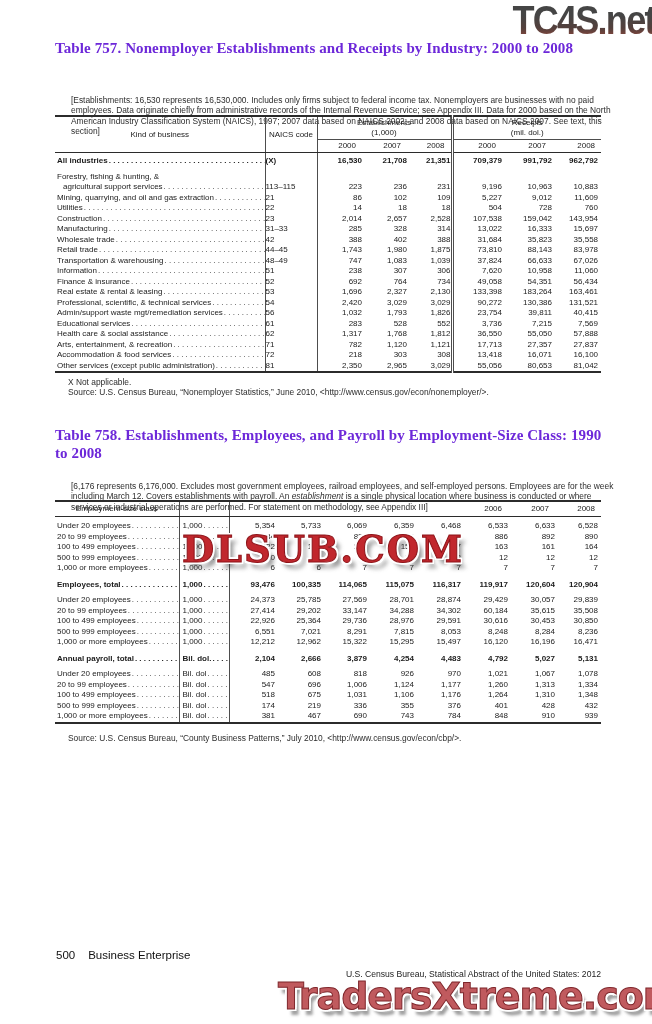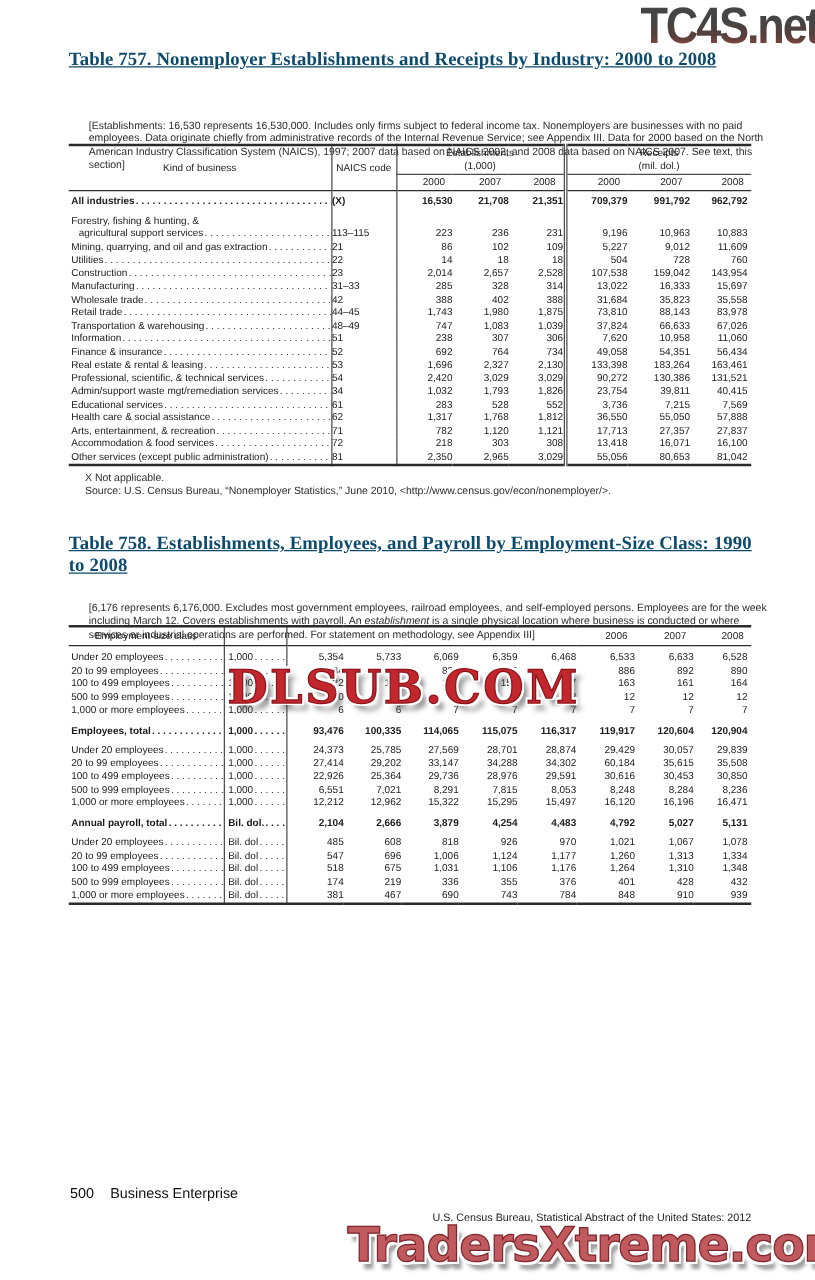--- a/index.html
+++ b/index.html
@@ -6,21 +6,21 @@
   body {
     width:652px; height:1024px; position:relative; background:#ffffff;
     font-family:"Liberation Sans", sans-serif; color:#1b1b1b; overflow:hidden;
   }
   .page { position:absolute; inset:0; }
 
   
   .tbl-title {
     position:absolute; left:55px; width:558px; margin:0;
     font-family:"Liberation Serif", serif; font-weight:bold;
-    font-size:15px; line-height:17.5px; color:#0c4a6e; letter-spacing:0.1px;text-decoration:underline;
+    font-size:15px; line-height:17.5px; color:#6d28d9; letter-spacing:0.1px;
   }
   .t757-title { top:40px; }
   .t758-title { top:427px; }
   .note {
     position:absolute; left:55px; width:549px; margin:16px;
     font-size:8.4px; line-height:10.4px; color:#2d2d2d;
   }
   .n757 { top:79px; }
   .n758 { top:465px; }
   .fn, .src { position:absolute; left:68px; margin:0; font-size:8.4px; color:#2d2d2d; }
@@ -333,21 +333,21 @@
           <td class="num vd">90,272</td>
           <td class="num">130,386</td>
           <td class="num">131,521</td>
         </tr>
         <tr>
           <td class="lbl-cell">
             <div class="lbl">
               <span class="t">Admin/support waste mgt/remediation services</span>
             </div>
           </td>
-          <td class="naics vl">34</td>
+          <td class="naics vl">56</td>
           <td class="num vl">1,032</td>
           <td class="num">1,793</td>
           <td class="num">1,826</td>
           <td class="num vd">23,754</td>
           <td class="num">39,811</td>
           <td class="num">40,415</td>
         </tr>
         <tr>
           <td class="lbl-cell">
             <div class="lbl">
@@ -793,20 +793,21 @@
           <td class="num">784</td>
           <td class="num">848</td>
           <td class="num">910</td>
           <td class="num">939</td>
         </tr>
       </tbody>
   </table>
 
   <div class="wm wm-dlsub">DLSUB.COM</div>
 
+  <p class="src s758">Source: U.S. Census Bureau, “County Business Patterns,” July 2010, &lt;http://www.census.gov/econ/cbp/&gt;.</p>
 
   <div class="footer-left">
     <span class="pg">500</span><span class="sec">Business Enterprise</span>
   </div>
   <div class="footer-right">U.S. Census Bureau, Statistical Abstract of the United States: 2012</div>
 
   <div class="wm wm-traders">TradersXtreme.com</div>
 
 </div>
 

